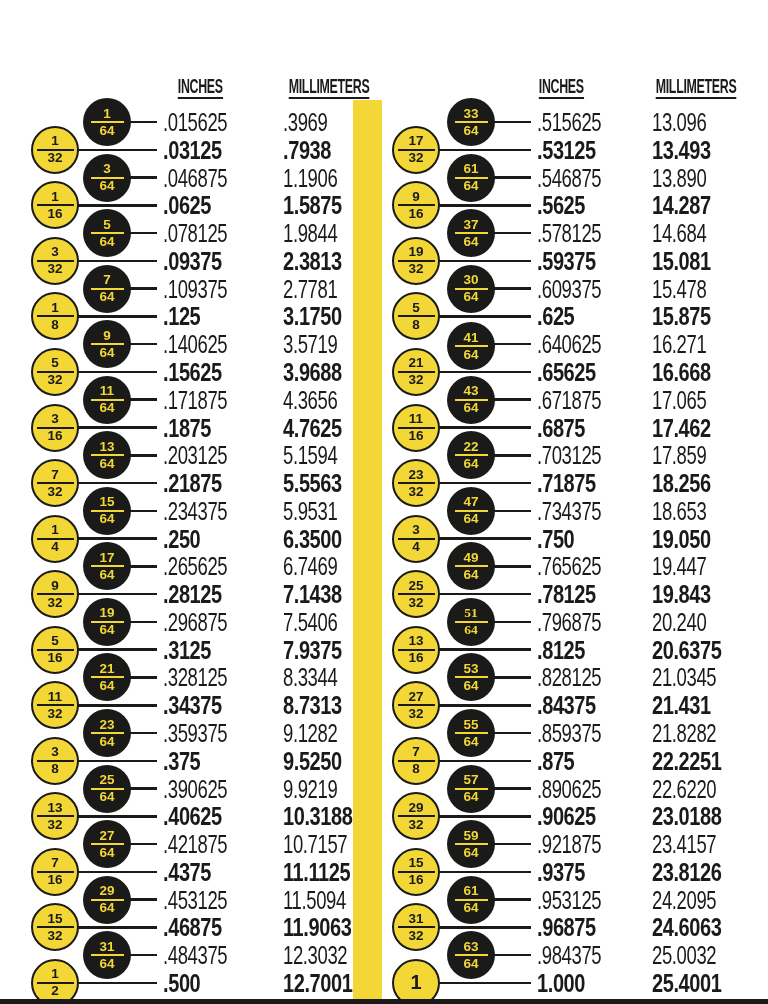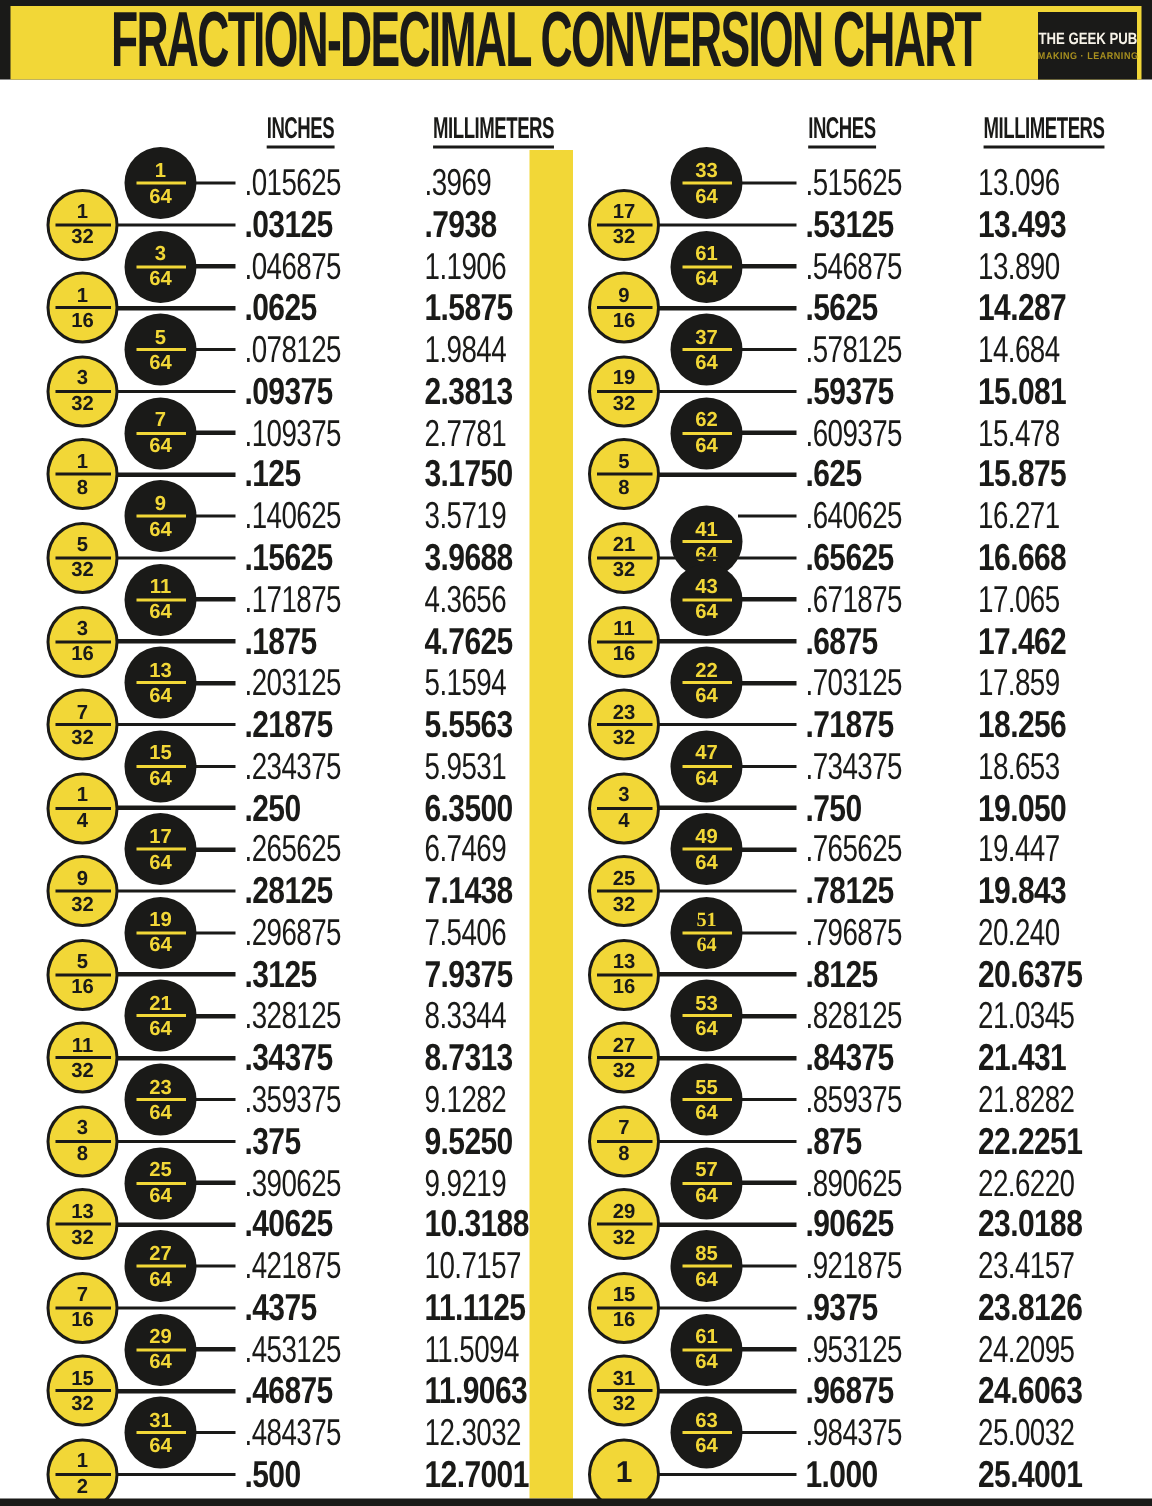--- a/index.html
+++ b/index.html
@@ -35,28 +35,20 @@
   .cy .fbar{width:37px;}
   .fwhole{font-size:20px;font-weight:700;}
   .val{position:absolute;height:28px;line-height:28px;font-size:25px;letter-spacing:-.5px;
        color:var(--ink);white-space:nowrap;transform:scaleX(.74);transform-origin:left center;}
   .val.b{font-weight:700;transform:scaleX(.8);}
 </style>
 </head>
 <body>
 
 <div class="page">
-  <div class="topband">
-    <div class="yellowband"></div>
-    <div class="title">FRACTION-DECIMAL CONVERSION CHART</div>
-    <div class="logo">
-      <span class="logo-name">THE GEEK PUB</span>
-      <span class="logo-tag">MAKING · LEARNING</span>
-    </div>
-  </div>
 
   <div class="divider"></div>
   <div id="rows-root">
       <div class="colhead" style="left: 110px;"><span class="colhead-in">INCHES</span></div>
       <div class="colhead" style="left: 239px;"><span class="colhead-in">MILLIMETERS</span></div>
       <div class="rline" style="left: 128px; top: 120.75px; width: 29px;"></div>
       <div class="circ cb" style="left: 83px; top: 98px;">
         <span class="fnum">1</span>
         <div class="fbar"></div>
         <span class="fden">64</span>
@@ -356,36 +348,36 @@
       <div class="rline" style="left: 437px; top: 259.62px; width: 94px;"></div>
       <div class="circ cy" style="left: 392px; top: 236.87px;">
         <span class="fnum">19</span>
         <div class="fbar"></div>
         <span class="fden">32</span>
       </div>
       <div class="val b" style="left: 537px; top: 246.87px;">.59375</div>
       <div class="val b" style="left: 652px; top: 246.87px;">15.081</div>
       <div class="rline" style="left: 492px; top: 287.394px; width: 39px;"></div>
       <div class="circ cb" style="left: 447px; top: 264.644px;">
-        <span class="fnum">62</span>
+        <span class="fnum">30</span>
         <div class="fbar"></div>
         <span class="fden">64</span>
       </div>
       <div class="val" style="left: 537px; top: 274.644px;">.609375</div>
       <div class="val" style="left: 652px; top: 274.644px;">15.478</div>
       <div class="rline" style="left: 437px; top: 315.168px; width: 94px;"></div>
       <div class="circ cy" style="left: 392px; top: 292.418px;">
         <span class="fnum">5</span>
         <div class="fbar"></div>
         <span class="fden">8</span>
       </div>
       <div class="val b" style="left: 537px; top: 302.418px;">.625</div>
       <div class="val b" style="left: 652px; top: 302.418px;">15.875</div>
       <div class="rline" style="left: 492px; top: 342.942px; width: 39px;"></div>
-      <div class="circ cb" style="left: 447px; top: 337px;">
+      <div class="circ cb" style="left: 447px; top: 322px;">
         <span class="fnum">41</span>
         <div class="fbar"></div>
         <span class="fden">64</span>
       </div>
       <div class="val" style="left: 537px; top: 330.192px;">.640625</div>
       <div class="val" style="left: 652px; top: 330.192px;">16.271</div>
       <div class="rline" style="left: 437px; top: 370.716px; width: 94px;"></div>
       <div class="circ cy" style="left: 392px; top: 347.966px;">
         <span class="fnum">21</span>
         <div class="fbar"></div>
@@ -516,21 +508,21 @@
       <div class="rline" style="left: 437px; top: 815.1px; width: 94px;"></div>
       <div class="circ cy" style="left: 392px; top: 792.35px;">
         <span class="fnum">29</span>
         <div class="fbar"></div>
         <span class="fden">32</span>
       </div>
       <div class="val b" style="left: 537px; top: 802.35px;">.90625</div>
       <div class="val b" style="left: 652px; top: 802.35px;">23.0188</div>
       <div class="rline" style="left: 492px; top: 842.874px; width: 39px;"></div>
       <div class="circ cb" style="left: 447px; top: 820.124px;">
-        <span class="fnum">85</span>
+        <span class="fnum">59</span>
         <div class="fbar"></div>
         <span class="fden">64</span>
       </div>
       <div class="val" style="left: 537px; top: 830.124px;">.921875</div>
       <div class="val" style="left: 652px; top: 830.124px;">23.4157</div>
       <div class="rline" style="left: 437px; top: 870.648px; width: 94px;"></div>
       <div class="circ cy" style="left: 392px; top: 847.898px;">
         <span class="fnum">15</span>
         <div class="fbar"></div>
         <span class="fden">16</span>

